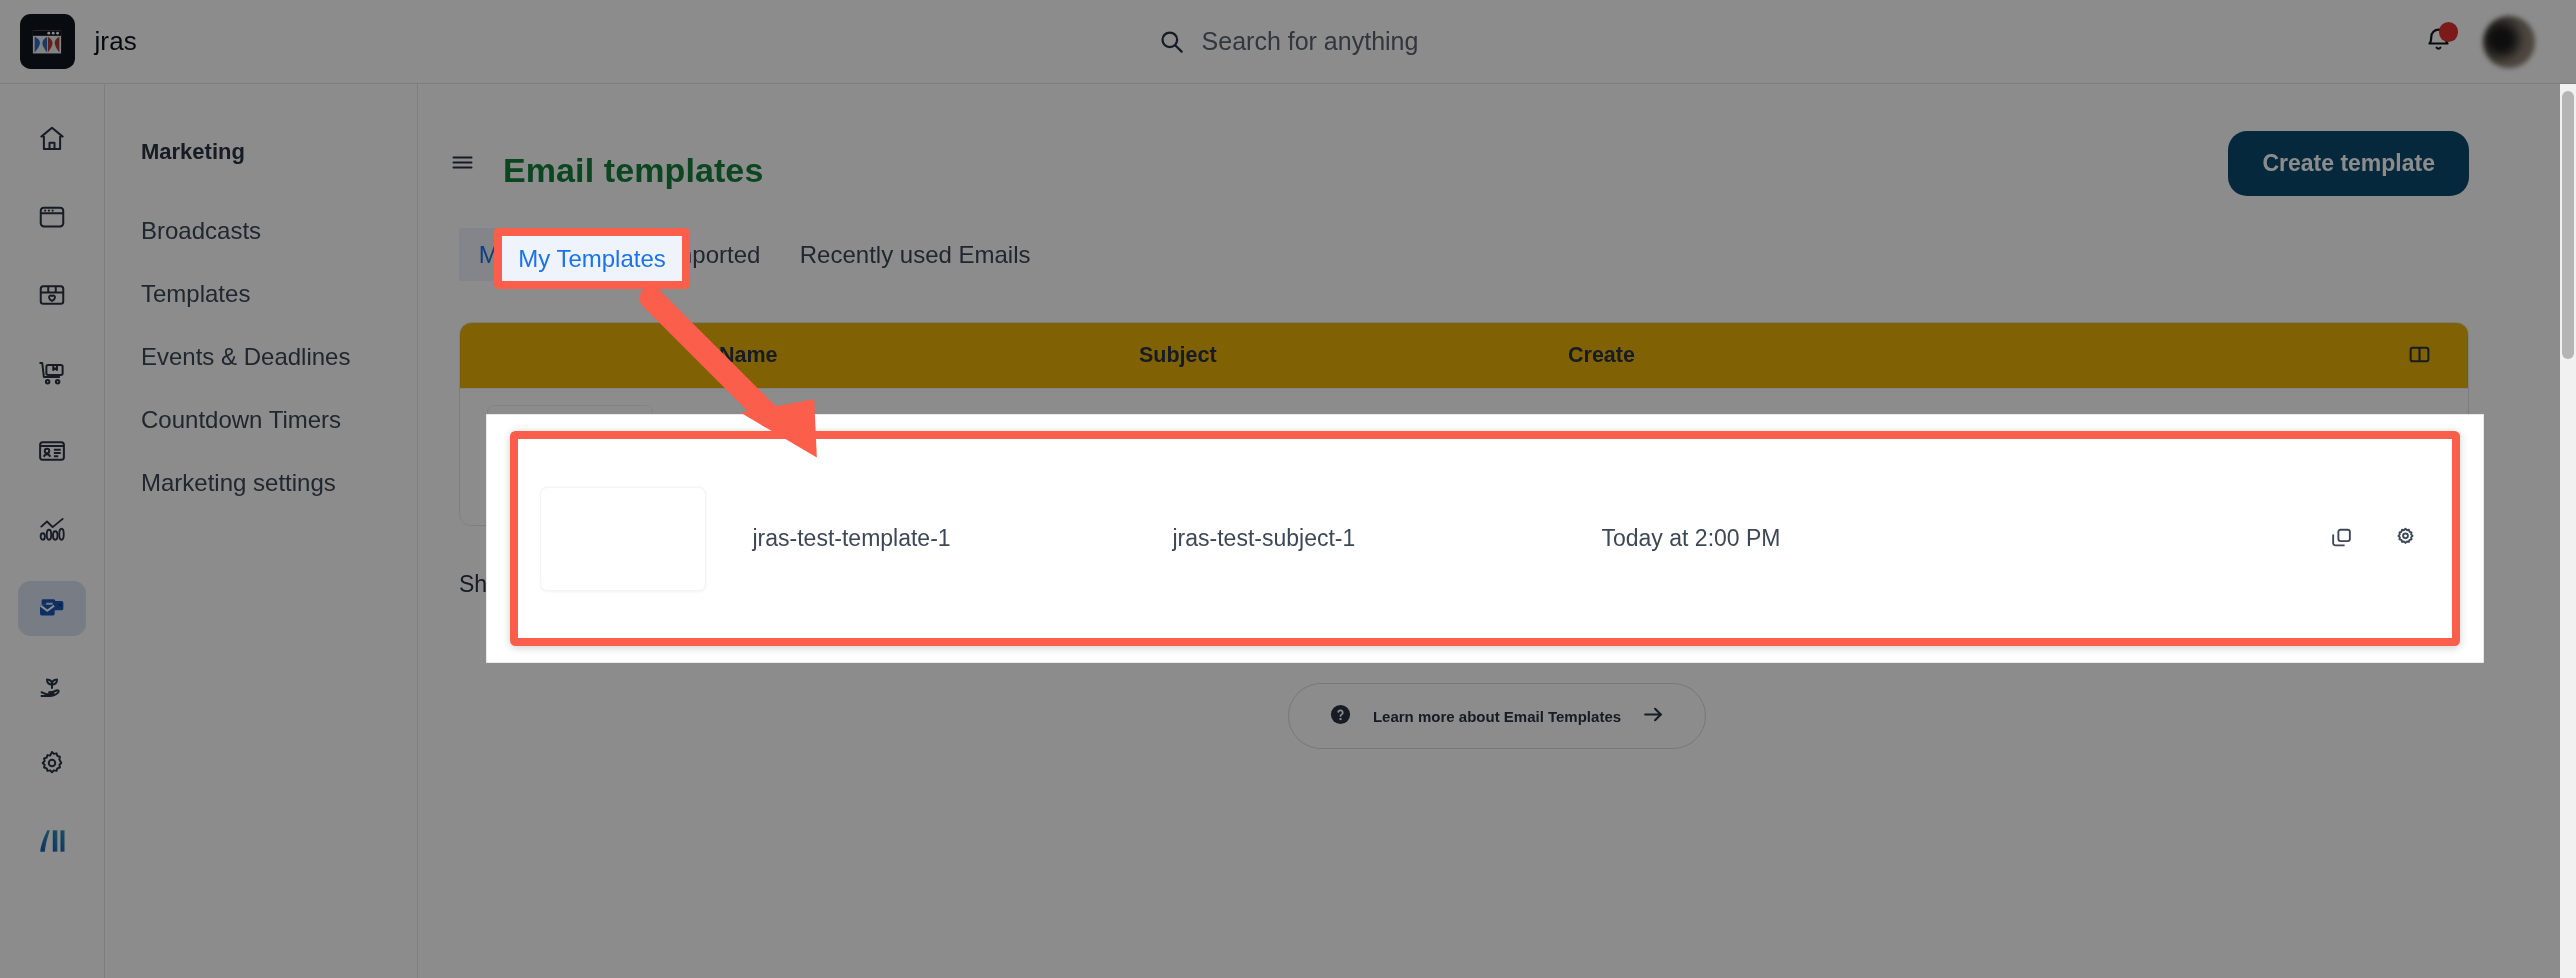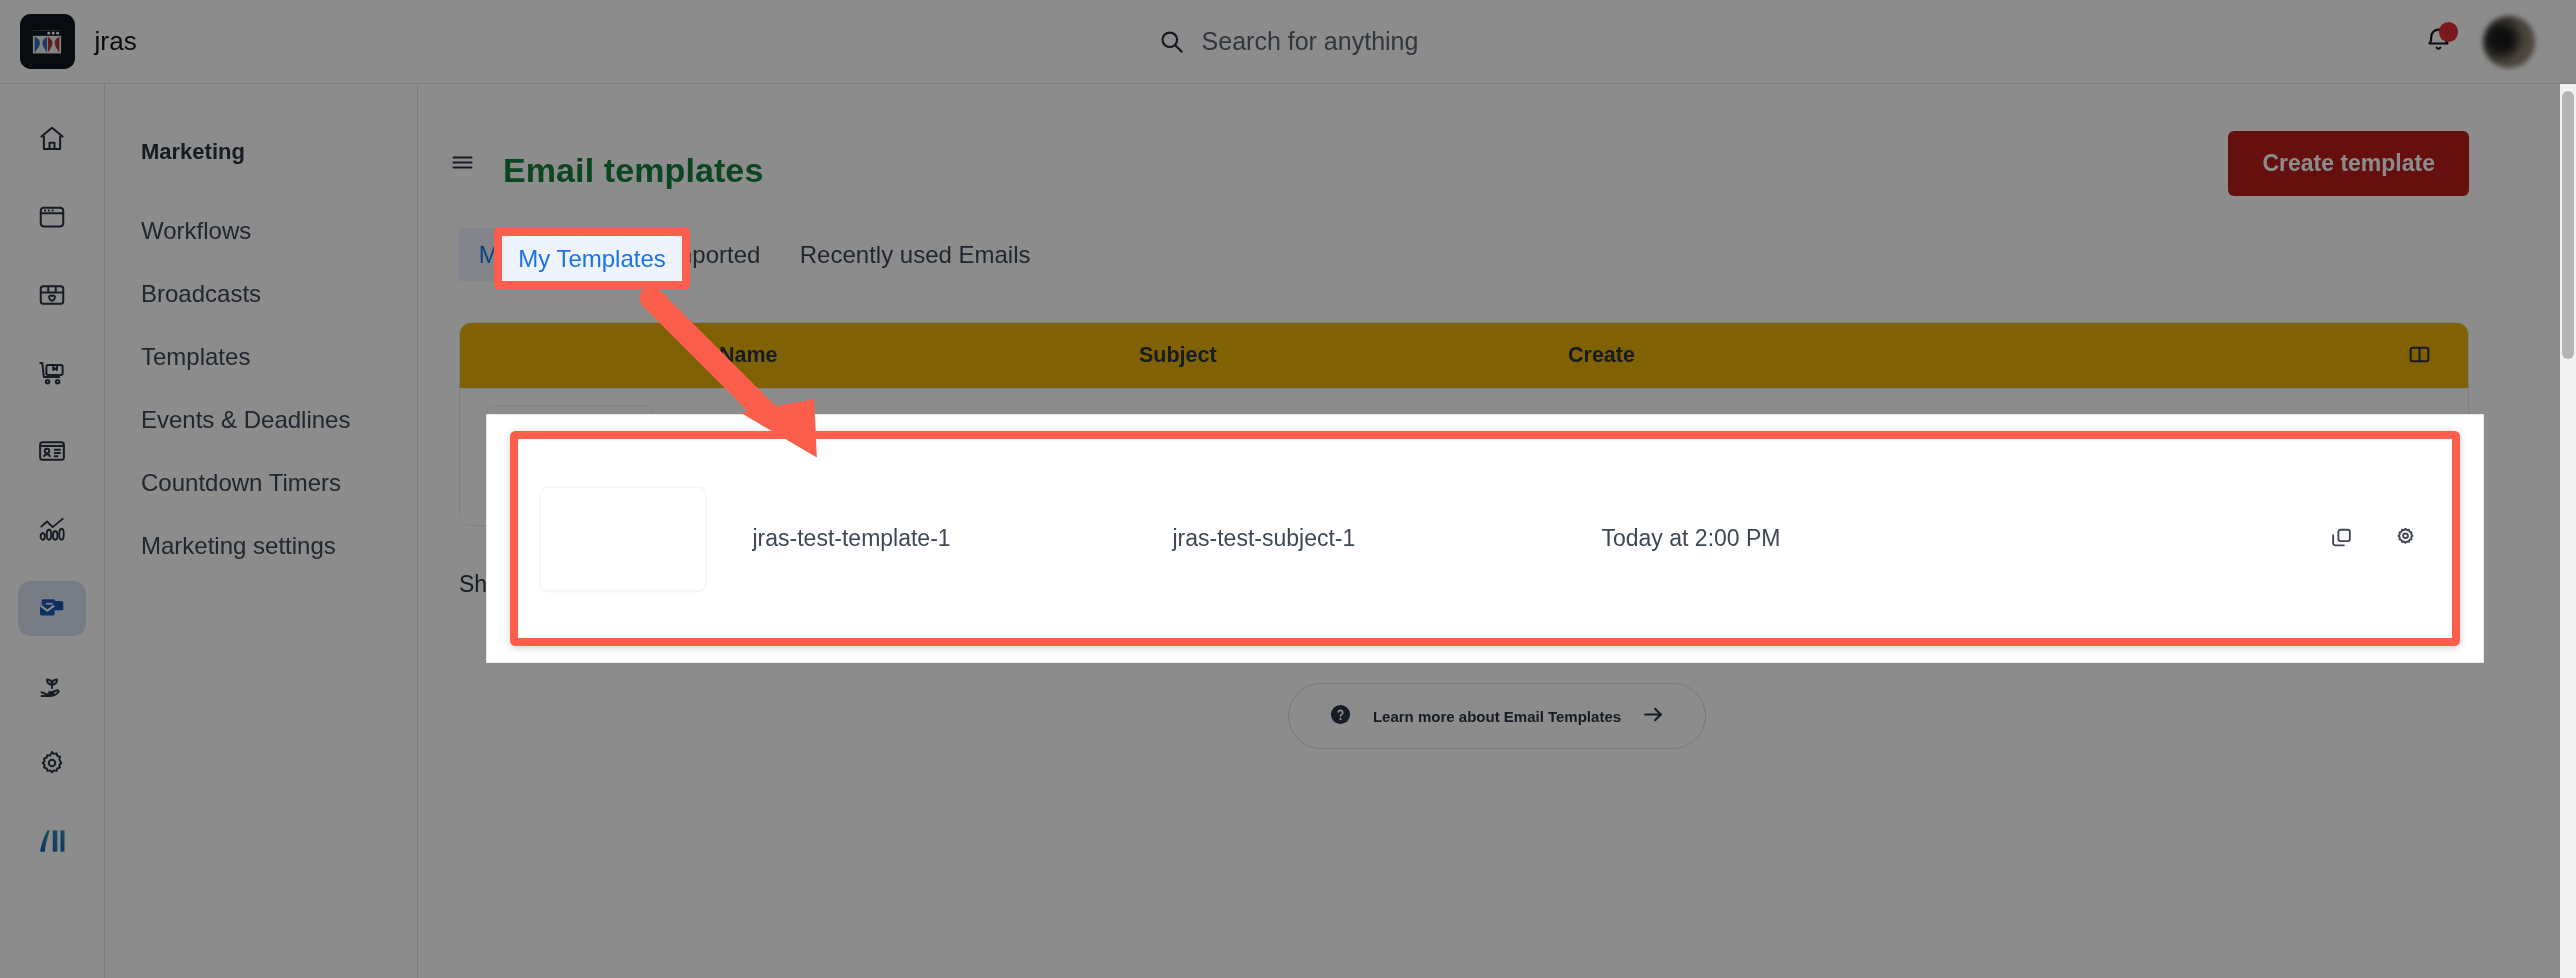--- a/index.html
+++ b/index.html
@@ -127,23 +127,23 @@
     padding: 47px 107px 0 31px;
     justify-content: space-between;
   }
   .page-head-left { display: flex; align-items: center; gap: 27px; }
   .page-title {
     font-size: 34px; font-weight: 700; color: #15803d;
     letter-spacing: 0.1px;
     margin-top: 13px;
   }
   .btn-primary {
-    background: #b91c1c; color: #ffffff;
+    background: #0c4a6e; color: #ffffff;
     font-size: 23px; font-weight: 700;
-    border: none; border-radius: 6px;
+    border: none; border-radius: 19px;
     padding: 19px 34px; cursor: pointer;
     font-family: "Liberation Sans", sans-serif;
   }
 
   
   .tabs {
     display: flex; align-items: center; gap: 0;
     padding: 32px 0 0 41px;
   }
   .tab {
@@ -464,21 +464,20 @@
           <path d="M8.5 4 C5 11, 3.6 16, 3.2 20 L6.6 20 C7 15.5, 8.4 9.8, 10.4 4 Z" fill="url(#aig)"></path>
           <path d="M12.6 4 L12.6 20 L16 20 L16 4 Z" fill="url(#aig)"></path>
           <path d="M18.4 4 L18.4 20 L21.4 20 L21.4 4 Z" fill="url(#aig)"></path>
         </svg>
       </span>
     </div>
   </div>
 
   <div class="subnav">
     <div class="subnav-title">Marketing</div>
-    <div class="subnav-item">Workflows</div>
     <div class="subnav-item">Broadcasts</div>
     <div class="subnav-item">Templates</div>
     <div class="subnav-item">Events &amp; Deadlines</div>
     <div class="subnav-item">Countdown Timers</div>
     <div class="subnav-item">Marketing settings</div>
   </div>
 
   <div class="main">
 
     <div class="page-head">

